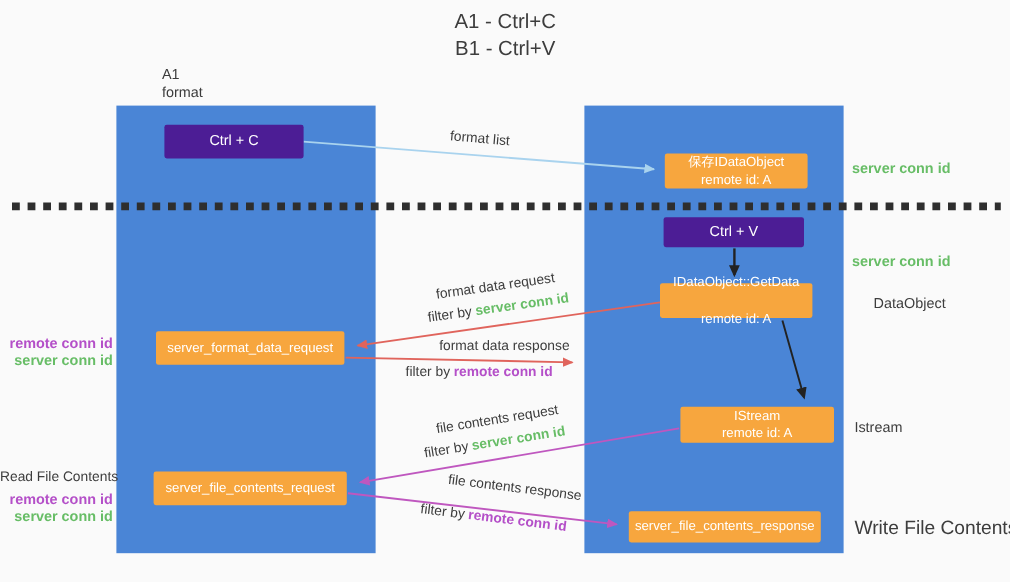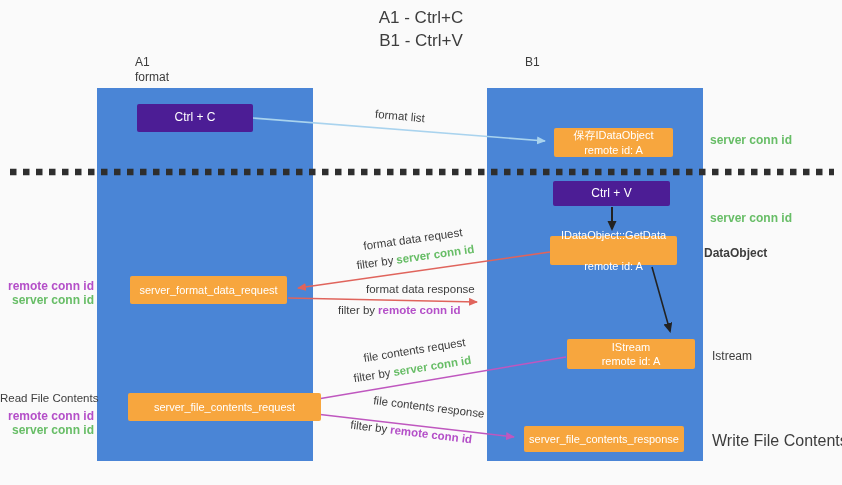--- a/index.html
+++ b/index.html
@@ -34,21 +34,20 @@
   <div class="title">
     <div>A1 - Ctrl+C</div>
     <div>B1 - Ctrl+V</div>
   </div>
 
   <div class="lane-header" style="left:135px;">
     <div>A1</div>
     <div>format</div>
   </div>
   <div class="lane-header" style="left:525px;">
-    <div>B1</div>
   </div>
 
   <div class="lane" style="left:97px;  width:216px;"></div>
   <div class="lane" style="left:487px; width:216px;"></div>
 
   <svg class="arrows">
     <defs>
       <marker id="ah-blue" markerUnits="userSpaceOnUse" markerWidth="10" markerHeight="9" refX="8" refY="4" orient="auto">
         <path d="M0,0 L9,4 L0,8 Z" fill="#a9d3ee"></path>
         </marker>
@@ -98,21 +97,21 @@
   <div class="node orange" style="left:130px; top:276px; width:157px; height:28px;">
     <span>server_format_data_request</span>
   </div>
 
 
   <div class="node orange" style="left:567px; top:339px; width:128px; height:30px;">
     <span>IStream</span>
     <span>remote id: A</span>
   </div>
 
-  <div class="node orange" style="left:128px; top:393px; width:193px; height:28px;">
+  <div class="node orange" style="left:128px; top:393px; width:161px; height:28px;">
     <span>server_file_contents_request</span>
   </div>
 
   <div class="node orange" style="left:524px; top:426px; width:160px; height:26px;">
     <span>server_file_contents_response</span>
   </div>
 
   <div class="lbl" style="left:375px; top:110px; transform:rotate(5deg);">format list</div>
 
   <div class="lbl" style="left:363px; top:233px; transform:rotate(-8deg);">format data request</div>
@@ -130,21 +129,21 @@
     <span class="pre">filter by</span><span class="green-t">server conn id</span>
   </div>
 
   <div class="lbl" style="left:373px; top:401px; transform:rotate(7deg);">file contents response</div>
   <div class="lbl" style="left:350px; top:426px; transform:rotate(7deg);">
     <span class="pre">filter by</span><span class="purple-t">remote conn id</span>
   </div>
 
   <div class="lbl green-t" style="left:710px; top:133px; font-size:12px;">server conn id</div>
   <div class="lbl green-t" style="left:710px; top:211px; font-size:12px;">server conn id</div>
-  <div class="lbl" style="left:704px; top:246px; font-size:12px;font-weight:bold;">DataObject</div>
+  <div class="lbl" style="left:728px; top:246px; font-size:12px;">DataObject</div>
   <div class="lbl" style="left:712px; top:349px; font-size:12px;">Istream</div>
   <div class="lbl" style="left:712px; top:432px; font-size:16px;">Write File Contents</div>
 
   <div class="lbl purple-t right-align" style="left:0px; top:279px; width:94px; font-size:12px;">remote conn id</div>
   <div class="lbl green-t right-align" style="left:0px; top:293px; width:94px; font-size:12px;">server conn id</div>
 
   <div class="lbl right-align" style="left:0px; top:392px; width:77px; font-size:11.5px;">Read File Contents</div>
   <div class="lbl purple-t right-align" style="left:0px; top:409px; width:94px; font-size:12px;">remote conn id</div>
   <div class="lbl green-t right-align" style="left:0px; top:423px; width:94px; font-size:12px;">server conn id</div>
 

